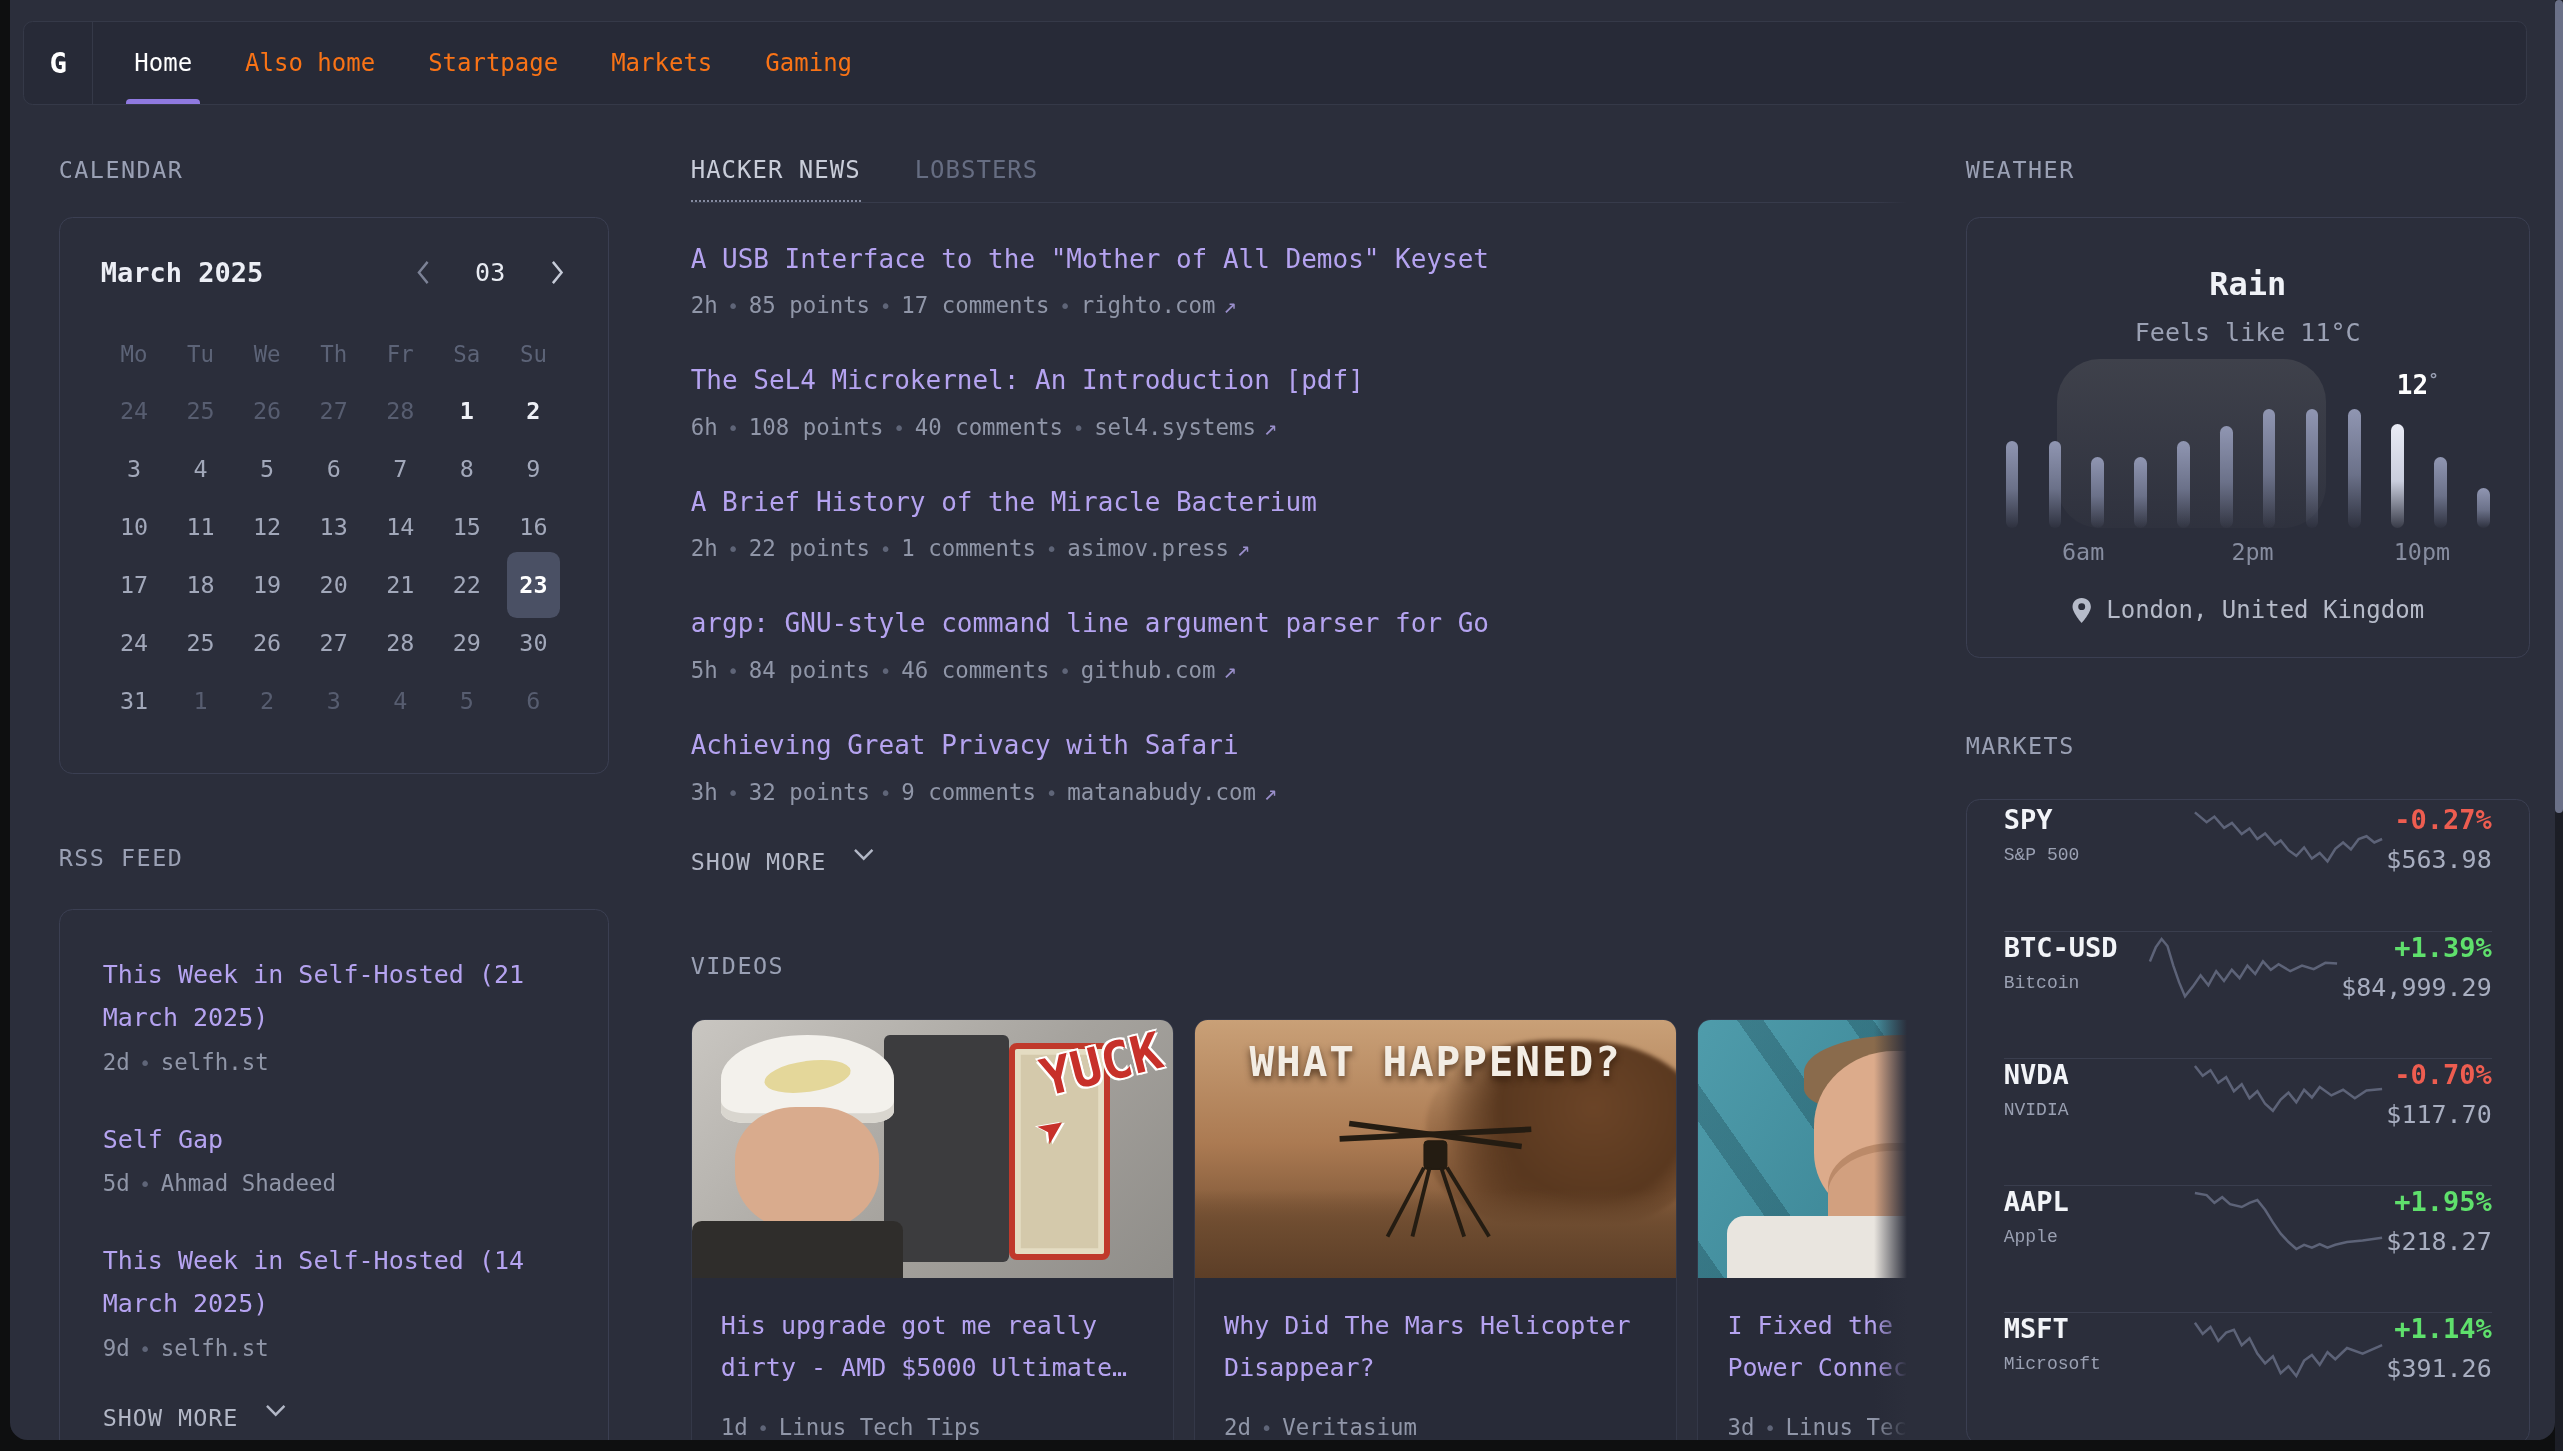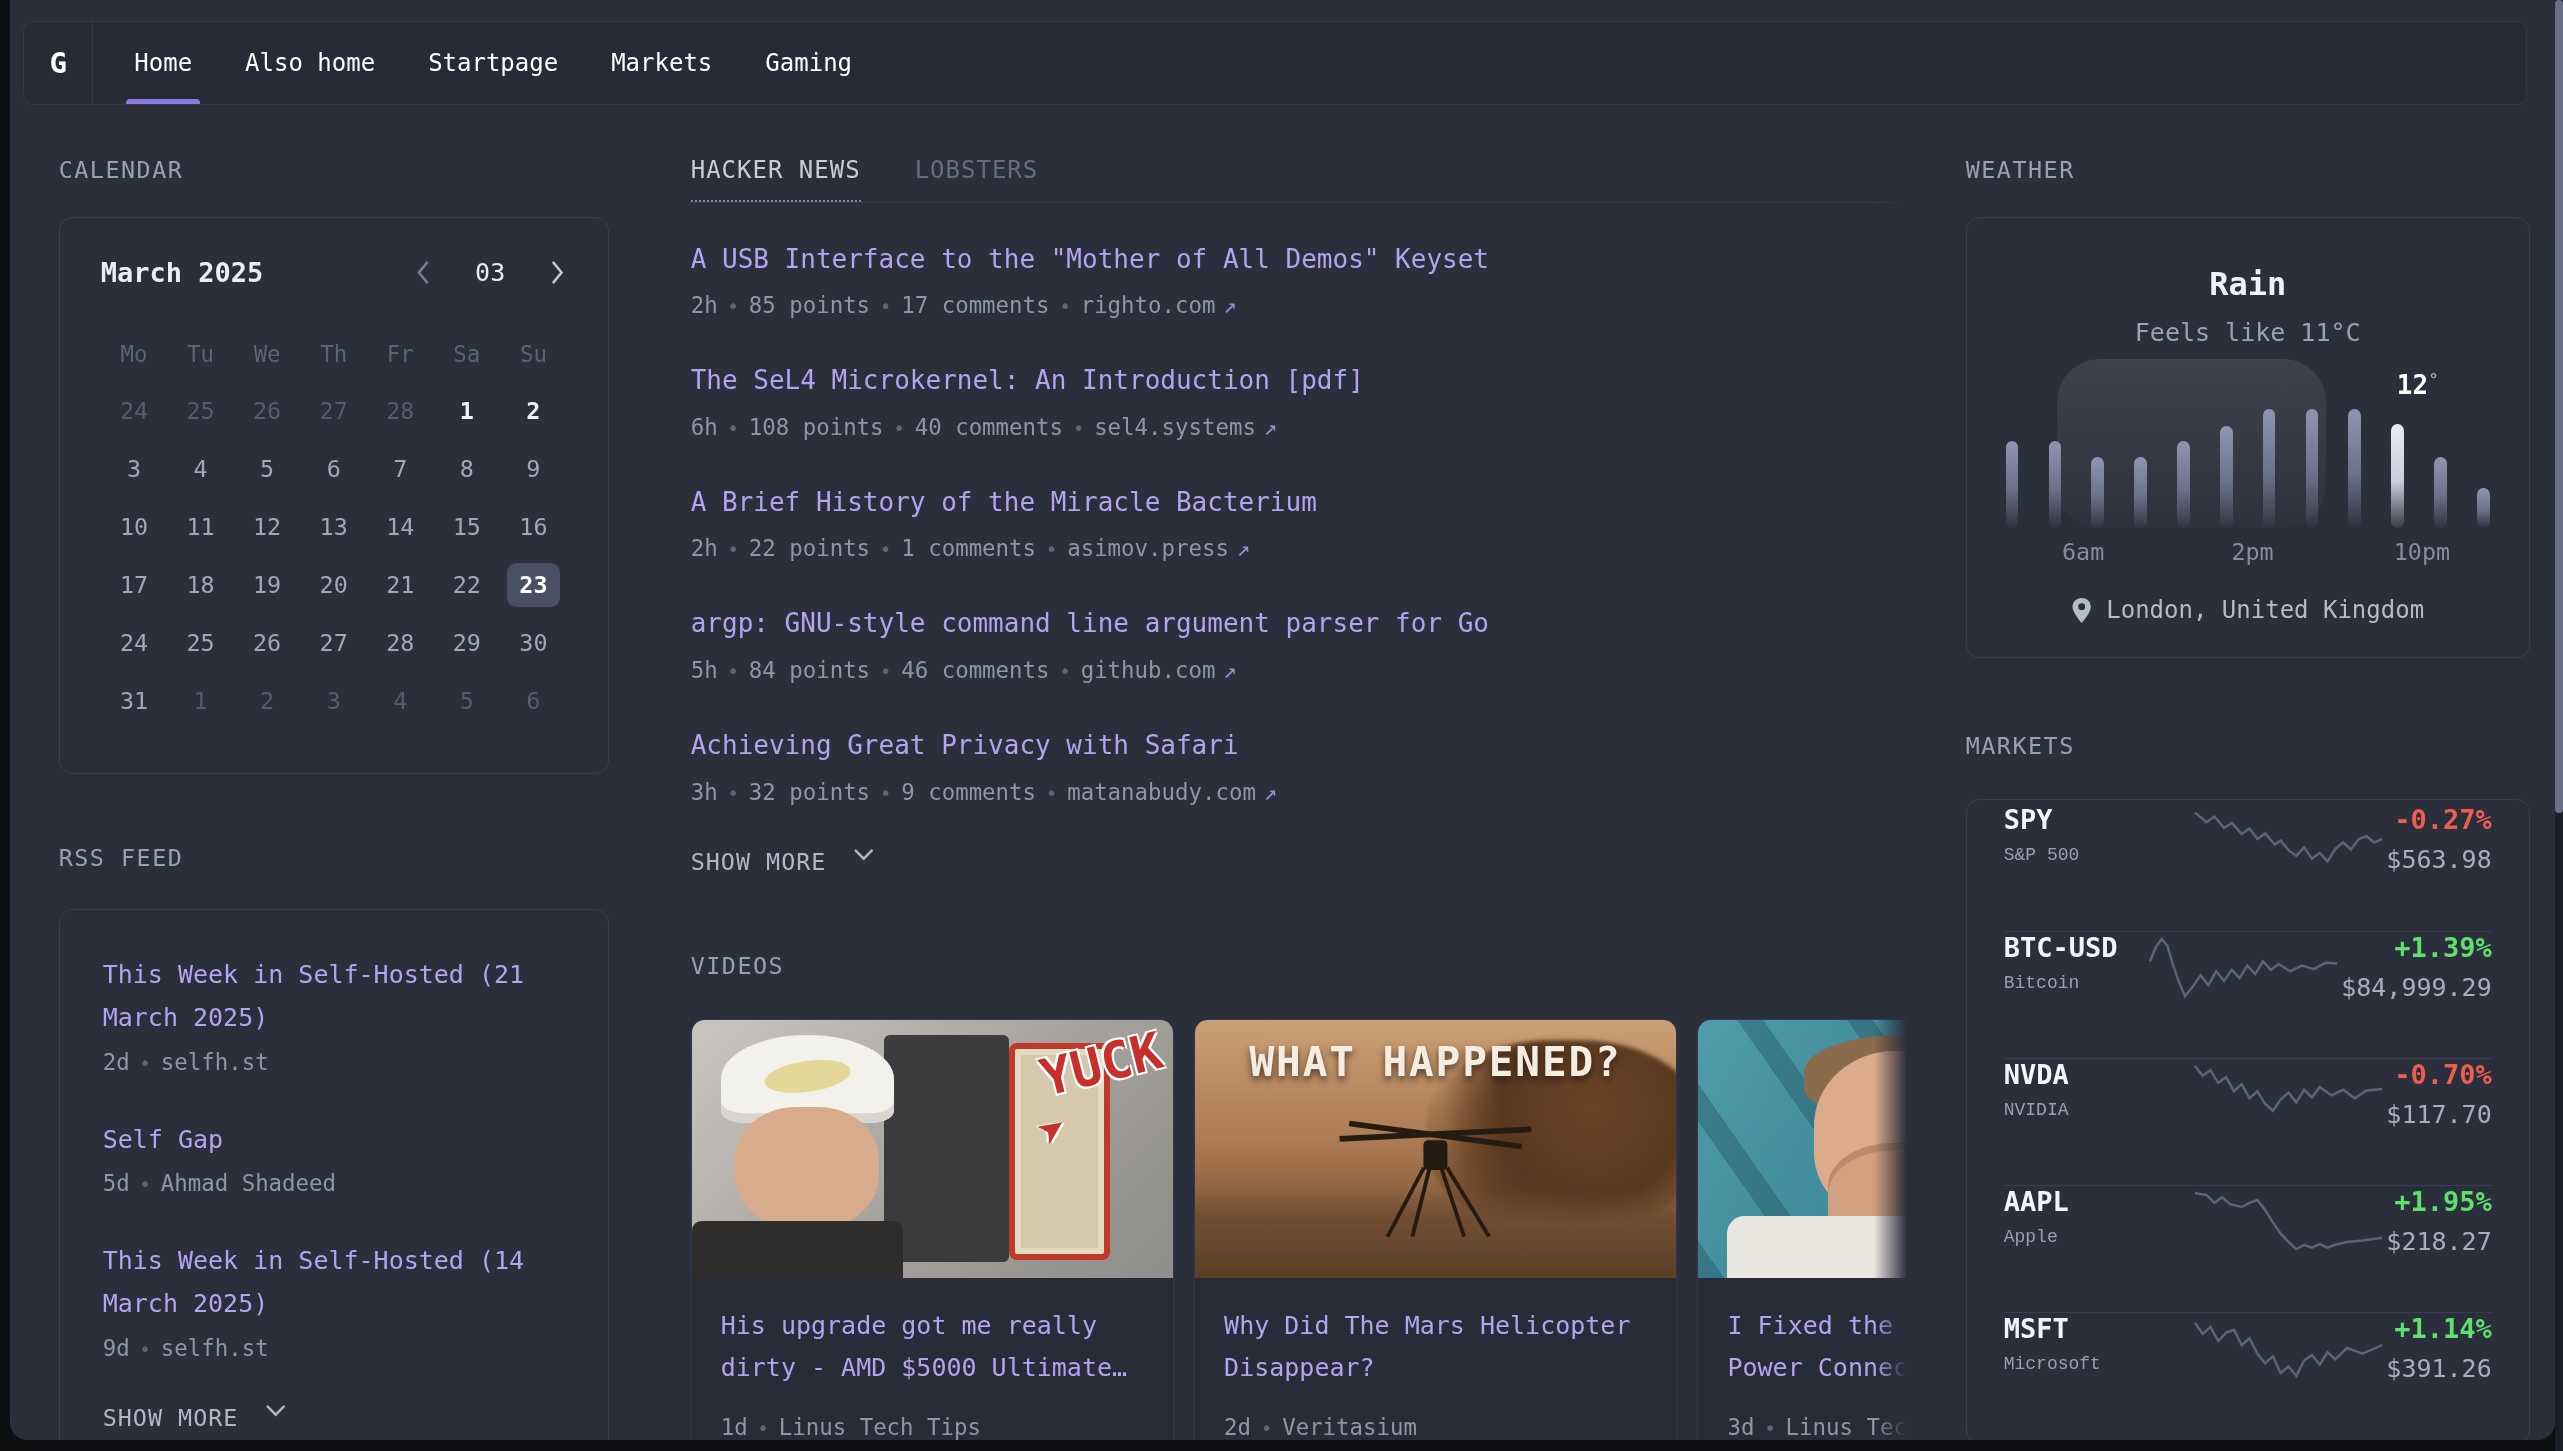--- a/index.html
+++ b/index.html
@@ -17,21 +17,21 @@
   
   .header {
     position:absolute; left:13.6px; right:28px; top:21.4px; height:84px;
     background:#272a37; border:1px solid #353948; border-radius:9.7px;
     display:flex; align-items:stretch;
   }
   .logo-box { width:68px; display:flex; align-items:center; justify-content:center; }
   .logo { font-size:29px; font-weight:bold; color:#ffffff; }
   .logo-divider { width:1px; background:#353948; }
   .tabs { display:flex; gap:53px; margin-left:41px; align-items:stretch; }
-  .tab { position:relative; display:flex; align-items:center; font-size:24px; color:#ffffff; cursor:pointer; }
+  .tab { position:relative; display:flex; align-items:center; font-size:24px; color:#f97316; cursor:pointer; }
   .tab.active { color:#ffffff; }
   .tab.active::after {
     content:""; position:absolute; left:-7.8px; right:-7.8px; bottom:0; height:5.8px;
     background:#8f79e0; border-radius:3.9px 3.9px 0 0;
   }
   
   .section-label { font-size:23.4px; letter-spacing:1.5px; color:#9aa0b4; }
   .card { border:1.5px solid #3b3f52; border-radius:13.6px; }
   .dot { color:#5f6578; margin:0 9.7px; font-size:19.5px; }
   .meta { font-size:22.4px; color:#9096a8; }
@@ -51,21 +51,21 @@
   .cal-btn.prev polyline { stroke:#7c8296; }
   .cal-btn.next polyline { stroke:#c6cbd8; }
   .cal-month-num { font-size:25px; color:#e8ebf2; }
   .cal-grid { display:grid; grid-template-columns:repeat(7,1fr); margin-top:43px; row-gap:0; }
   .wd { text-align:center; font-size:22.4px; color:#5c6377; height:47px; line-height:47px; }
   .cal-days { display:grid; grid-template-columns:repeat(7,1fr); margin-top:3.9px; }
   .day { text-align:right; font-size:23.4px; color:#a2a8ba; height:58px; display:flex; align-items:center; justify-content:center; }
   .day.out { color:#575d70; }
   .day.strong { color:#eef0f6; font-weight:bold; }
   .day.sel { font-weight:bold; }
-  .selbox { display:flex; align-items:center; justify-content:center; width:53px; height:44px; background:#4a5064; border-radius:9.7px; color:#ffffff; }
+  .selbox { display:flex; align-items:center; justify-content:center; width:53px; height:66px; background:#4a5064; border-radius:9.7px; color:#ffffff; }
   .rss-label { margin-top:70px; }
   .rss-card { margin-top:37px; padding:43px 43px 39px 43px; }
   .rss-item { margin-bottom:43px; }
   .rss-title { display:block; font-size:25px; line-height:43px; }
   .rss-item .meta { margin-top:9.7px; }
   
   .col-mid { position:absolute; left:681px; top:156px; width:1216px; height:1284px; overflow:hidden; }
   .news-tabs { display:flex; gap:54px; align-items:flex-start; }
   .news-tab { font-size:24px; letter-spacing:1px; color:#666d82; cursor:pointer; padding-bottom:15.6px; }
   .news-tab.active { color:#c9cdd9; border-bottom:2.9px dotted #858ba0; }

